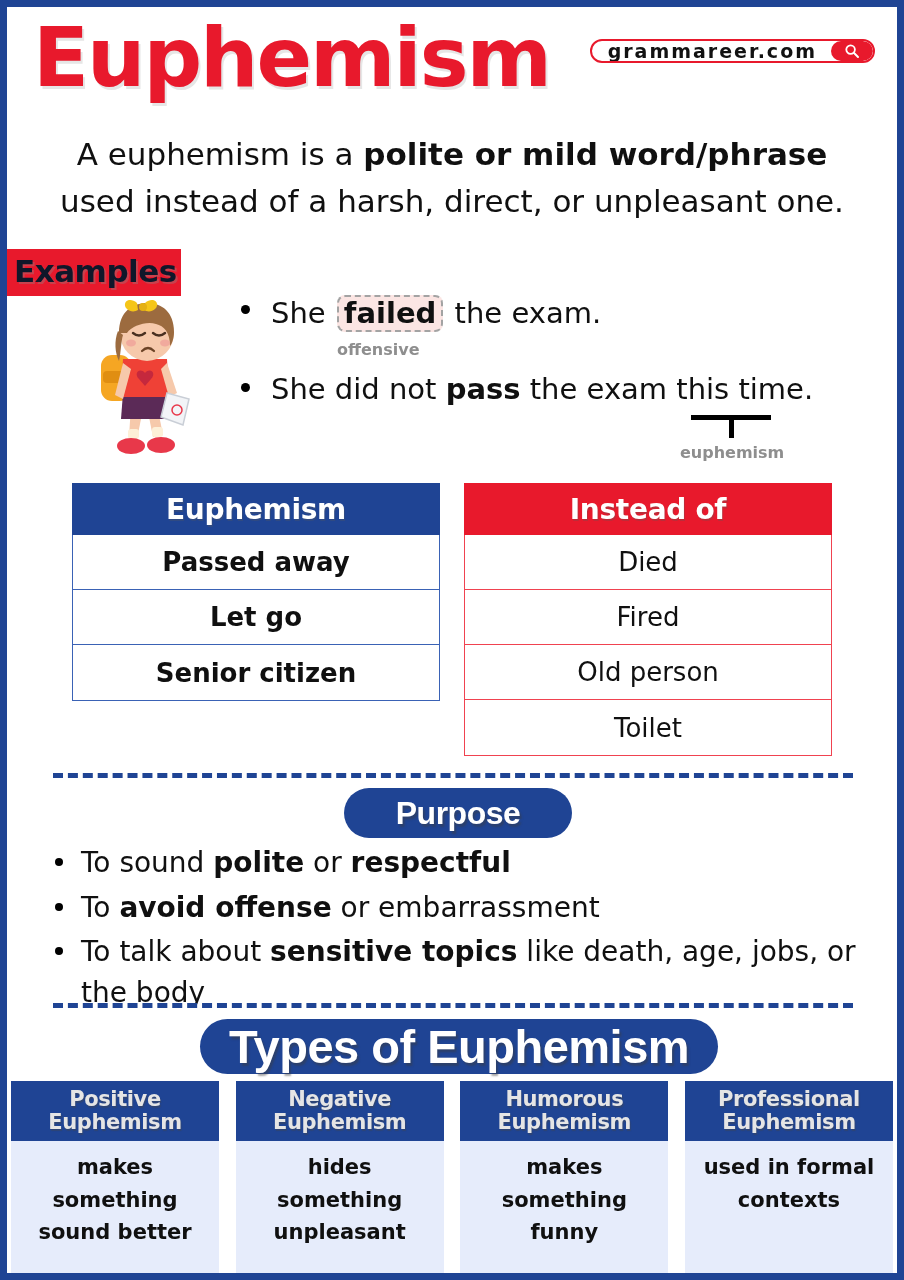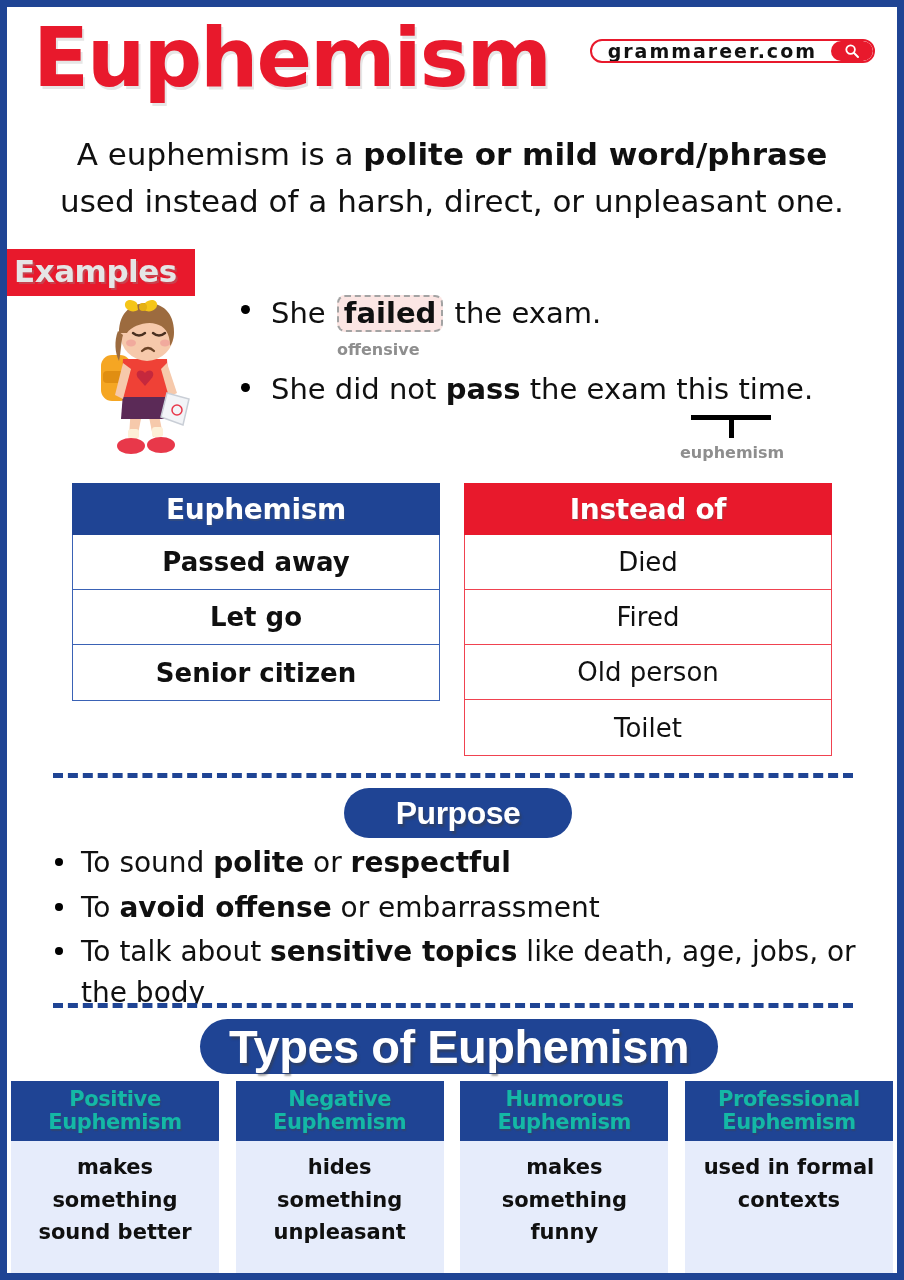--- a/index.html
+++ b/index.html
@@ -80,24 +80,24 @@
     font-family: "DejaVu Sans", sans-serif;
   }
   .definition b { font-weight: bold; }
 
   
   .examples-badge {
     position: absolute;
     left: -7px;
     top: 242px;
     background: #e8192c;
-    color: #e5e5e5;
+    color: #0f172a;
     font-size: 31px;
     font-weight: bold;
-    padding: 4px 18px 7px 14px;
+    padding: 4px 4px 7px 14px;
     letter-spacing: -0.5px;
     text-shadow: 2px 2px 0 rgba(140,140,140,.35);
     font-family: "DejaVu Sans", sans-serif;
   }
 
   
   .examples-area {
     position: absolute;
     left: 0;
     top: 288px;
@@ -302,21 +302,21 @@
     left: 0;
     top: 1074px;
     width: 890px;
     display: flex;
     justify-content: space-between;
     padding: 0 4px;
   }
   .tcard { width: 208px; }
   .tcard-head {
     background: #1f4494;
-    color: #14b8a6;
+    color: #e5e5e5;
     font-size: 21px;
     font-weight: bold;
     line-height: 1.08;
     text-align: center;
     padding: 7px 4px 8px 4px;
     letter-spacing: -0.4px;
     text-shadow: 1px 2px 1px rgba(70,70,70,.4);
     font-family: "DejaVu Sans", sans-serif;
   }
   .tcard-body {

